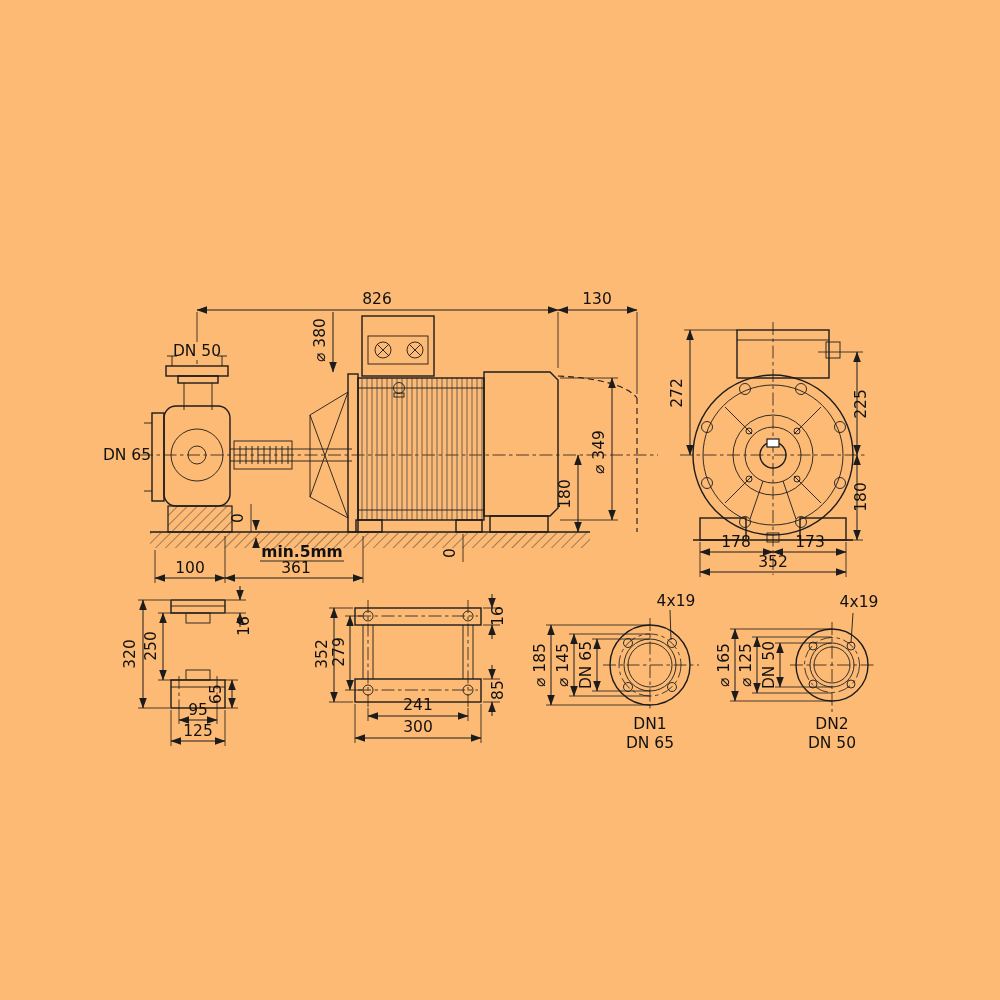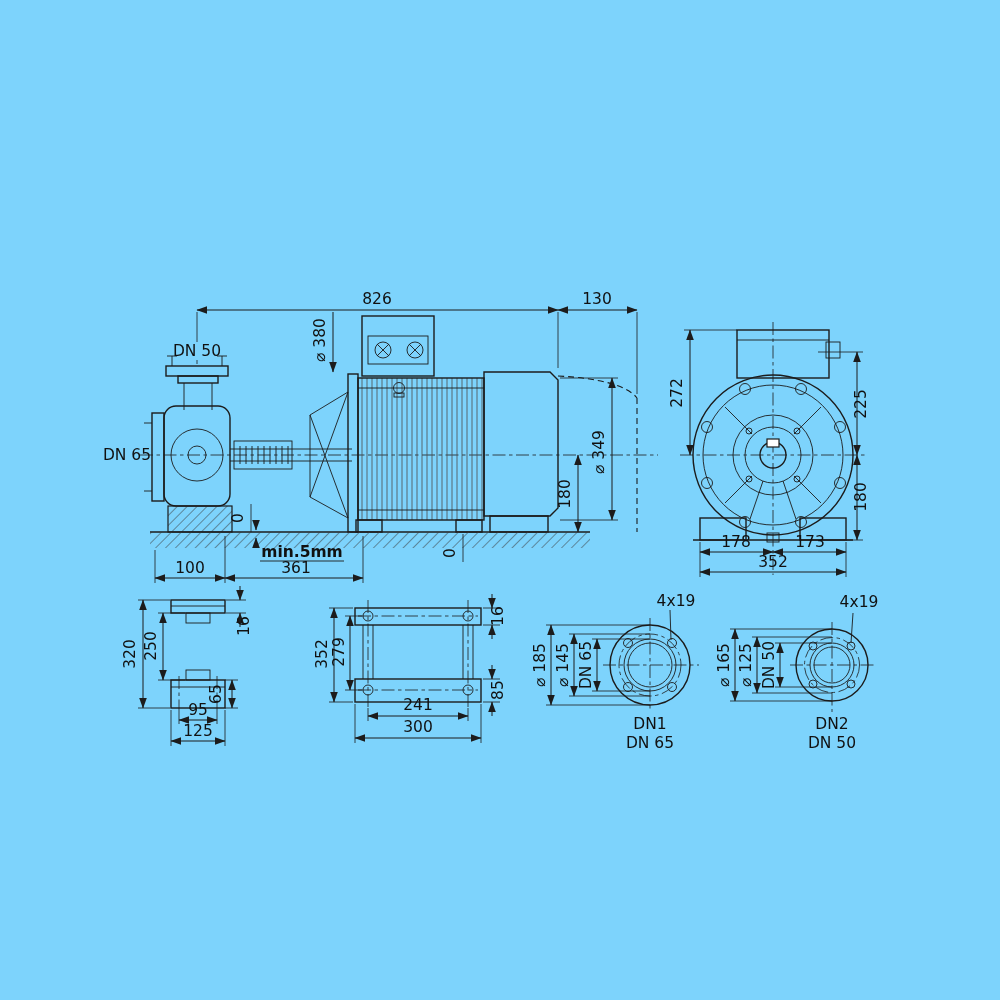--- a/index.html
+++ b/index.html
@@ -1,16 +1,16 @@
 <!DOCTYPE html>
 <html><head>
 <meta charset="utf-8">
 <style>
   html,body{margin:0;padding:0;background:#fff;}
-  .page{width:1000px;height:1000px;background:#7dd3fc;position:relative;font-family:"DejaVu Sans",sans-serif;}
+  .page{width:1000px;height:1000px;background:#fdba74;position:relative;font-family:"DejaVu Sans",sans-serif;}
   svg{display:block}
   .o{fill:none;stroke:#1c1c1c;stroke-width:1.4}
   .t{fill:none;stroke:#1c1c1c;stroke-width:0.9}
   .dim{fill:none;stroke:#1c1c1c;stroke-width:1}
   .ext{fill:none;stroke:#1c1c1c;stroke-width:0.8}
   .cl{fill:none;stroke:#1c1c1c;stroke-width:0.8;stroke-dasharray:13 3.5 3.5 3.5}
   .dash{fill:none;stroke:#1c1c1c;stroke-width:1.1;stroke-dasharray:6 4}
   .hatchrect{fill:url(#hatch);stroke:none}
   .hatchblock{fill:url(#hatch);stroke:#1c1c1c;stroke-width:1.2}
   .fins{fill:url(#fins);stroke:#1c1c1c;stroke-width:1.4}

